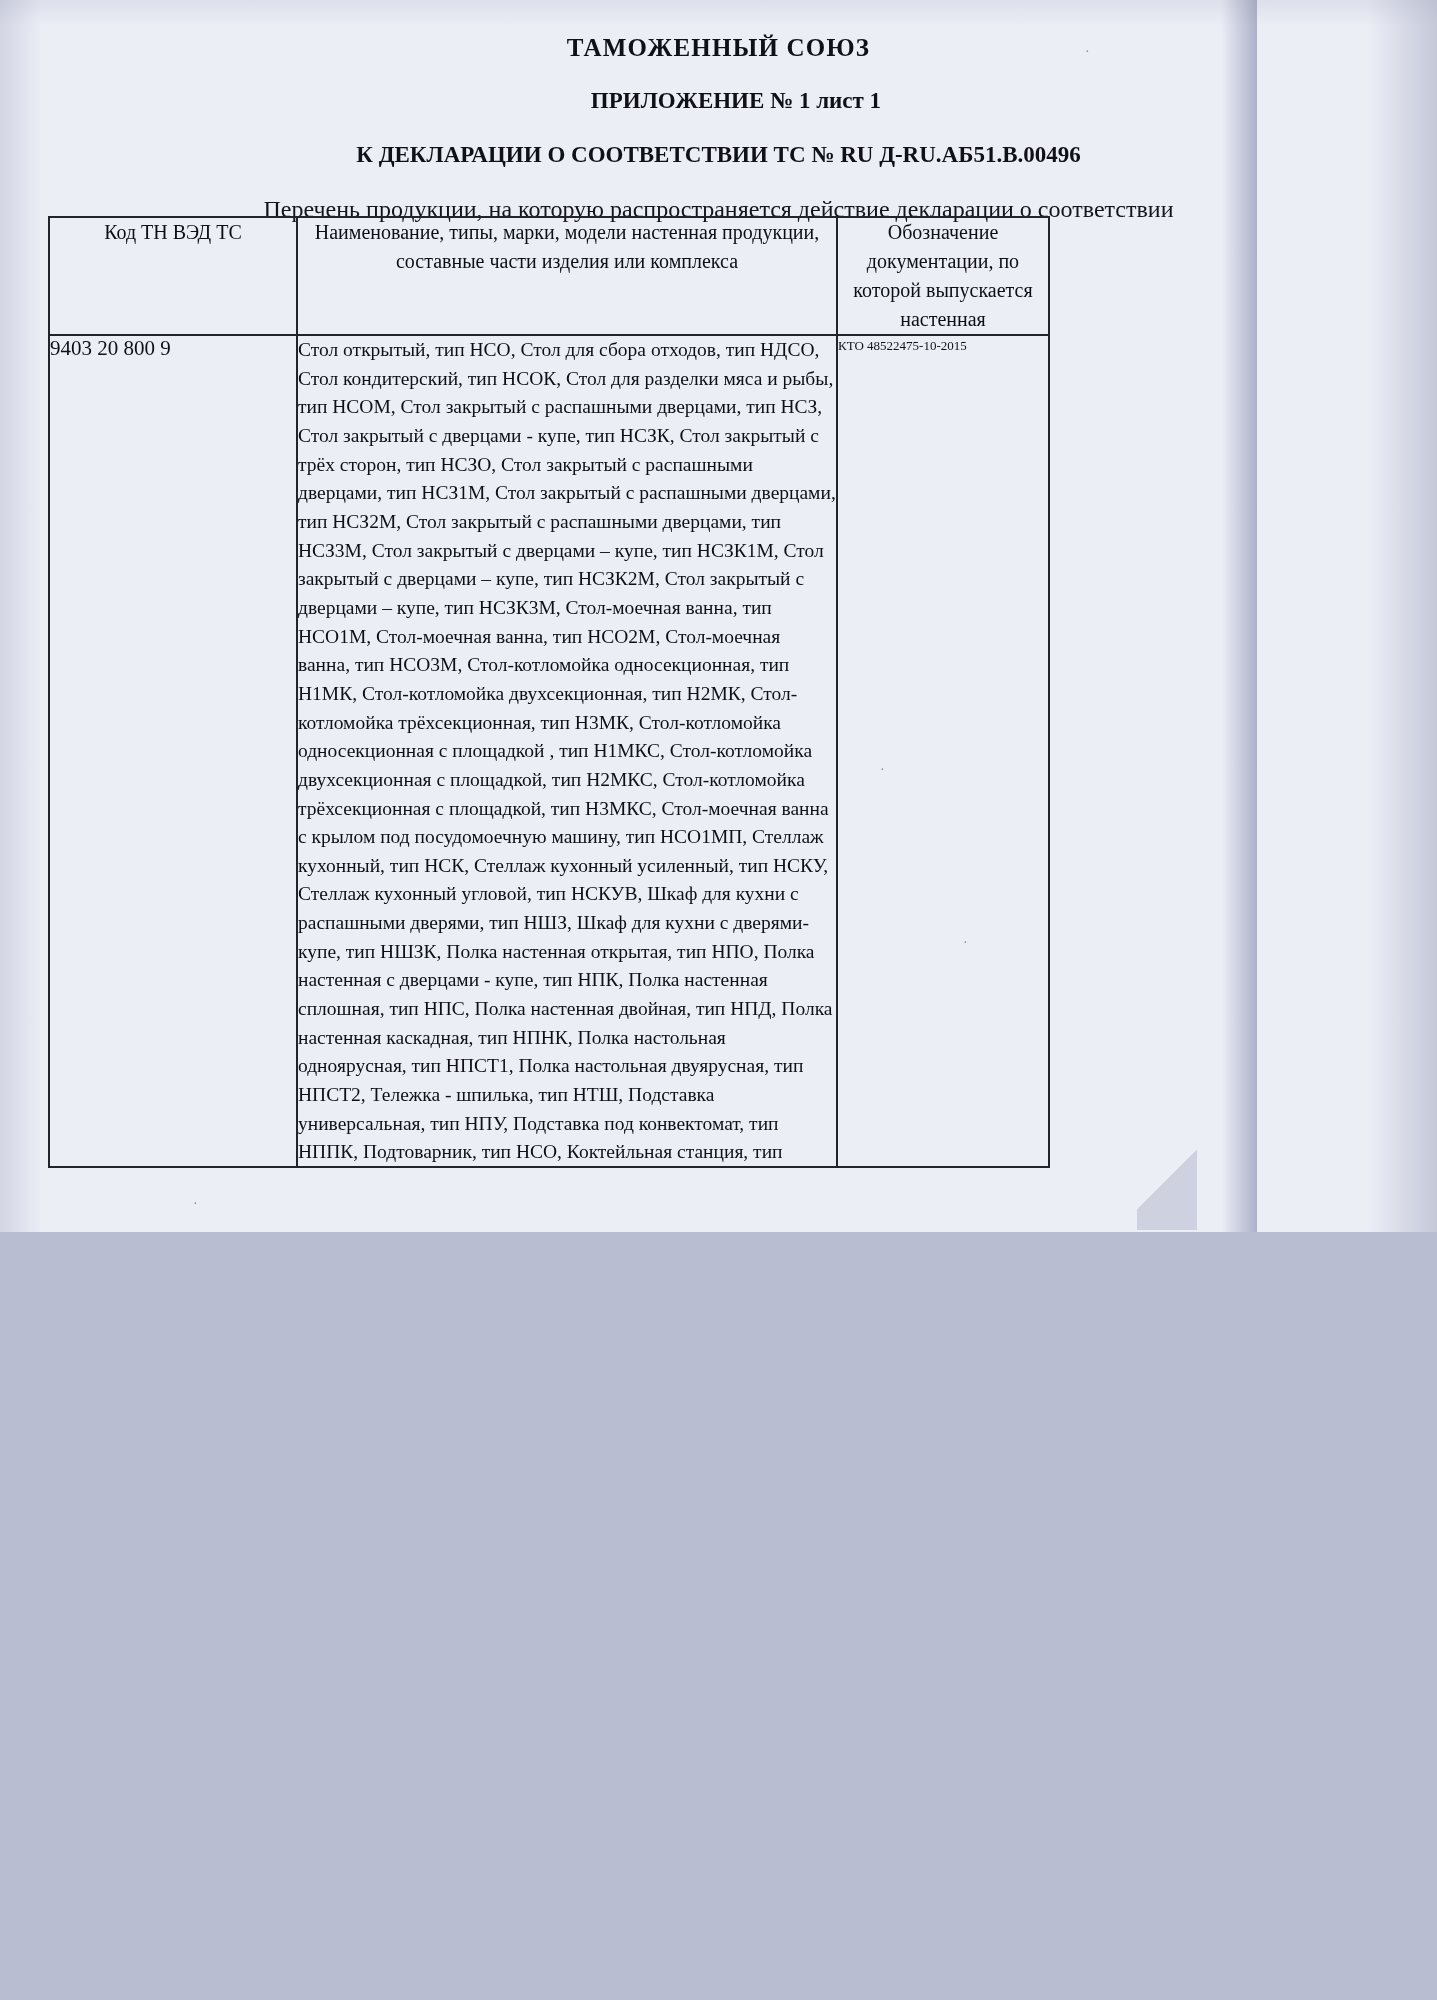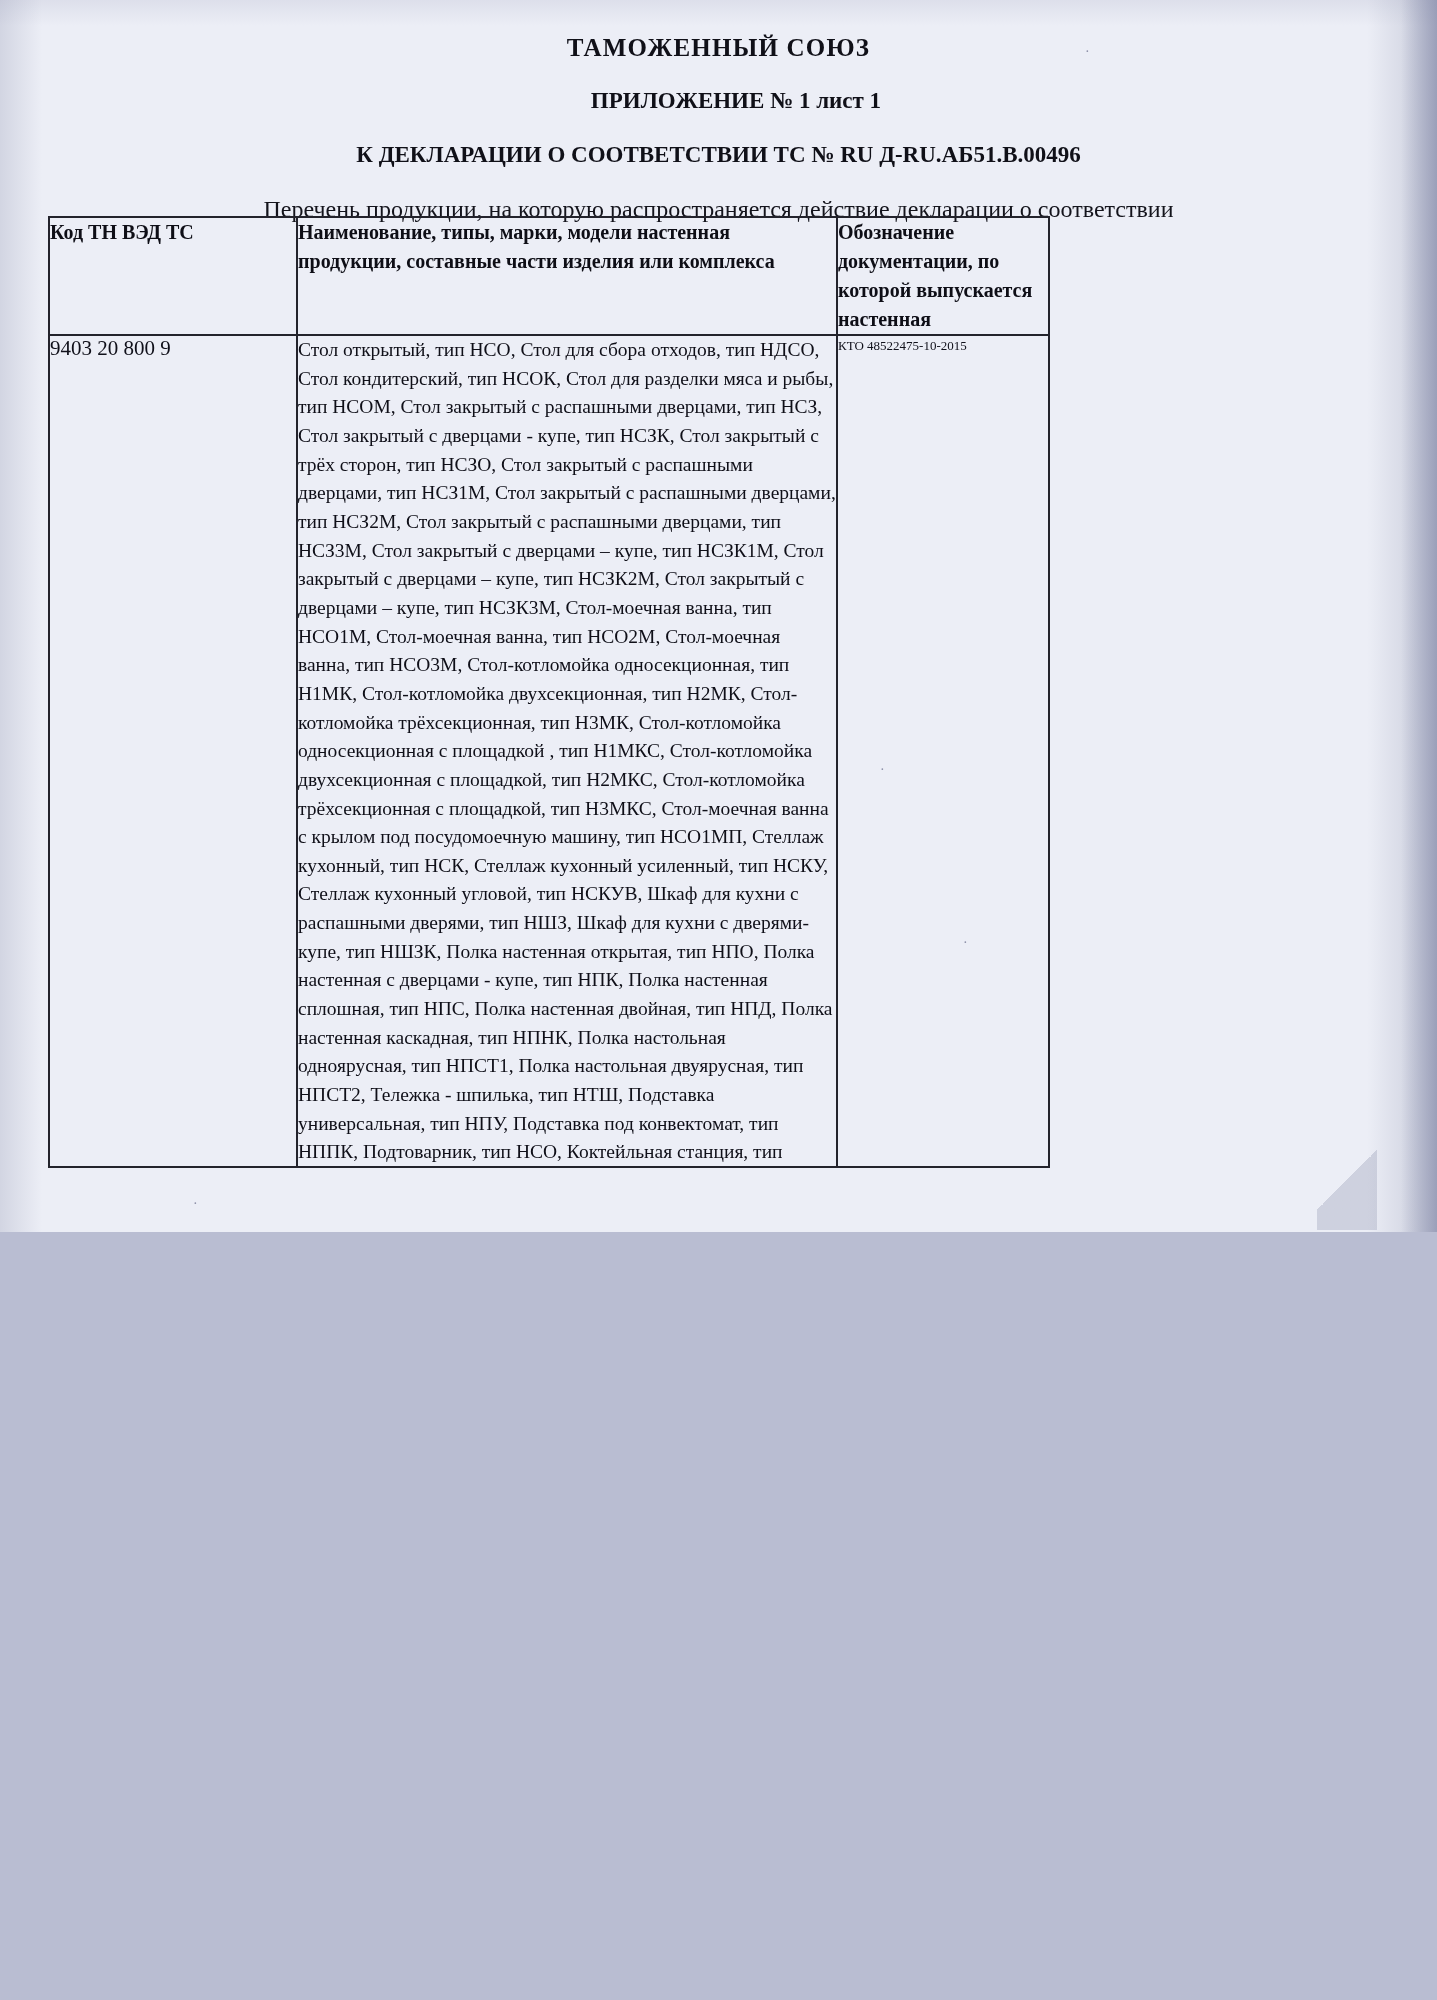--- a/index.html
+++ b/index.html
@@ -29,21 +29,21 @@
     position: absolute;
     inset: 0;
     background:
       linear-gradient(to right, rgba(150,155,180,0.30) 0px, rgba(255,255,255,0) 42px),
       linear-gradient(to left, rgba(150,155,180,0.45) 0px, rgba(255,255,255,0) 70px),
       linear-gradient(to bottom, rgba(160,164,190,0.20) 0px, rgba(255,255,255,0) 26px);
     pointer-events: none;
   }
   #page-inner {
     position: relative;
-    width: 1437px;
+    width: 1257px;
     height: 1232px;
   }
   
   .scan-strip {
     position: absolute;
     right: 0;
     top: 0;
     width: 36px;
     height: 1232px;
     background: linear-gradient(to right, rgba(150,155,180,0.0), rgba(120,126,160,0.55));
@@ -97,24 +97,24 @@
     width: 1000px;
     border-collapse: collapse;
     table-layout: fixed;
   }
   table.doc td, table.doc th {
     border: 2px solid #23232c;
     vertical-align: top;
     padding: 0;
   }
   th.hcell {
-    text-align: left;
+    text-align: center;
     vertical-align: middle;
     font-size: 20px;
-    font-weight: bold;
+    font-weight: normal;
     line-height: 1.45;
     padding: 14px 10px;
     color: #0e0e16;
   }
   col.c1 { width: 248px; }
   col.c2 { width: 540px; }
   col.c3 { width: 212px; }
 
   td.code {
     text-align: left;

